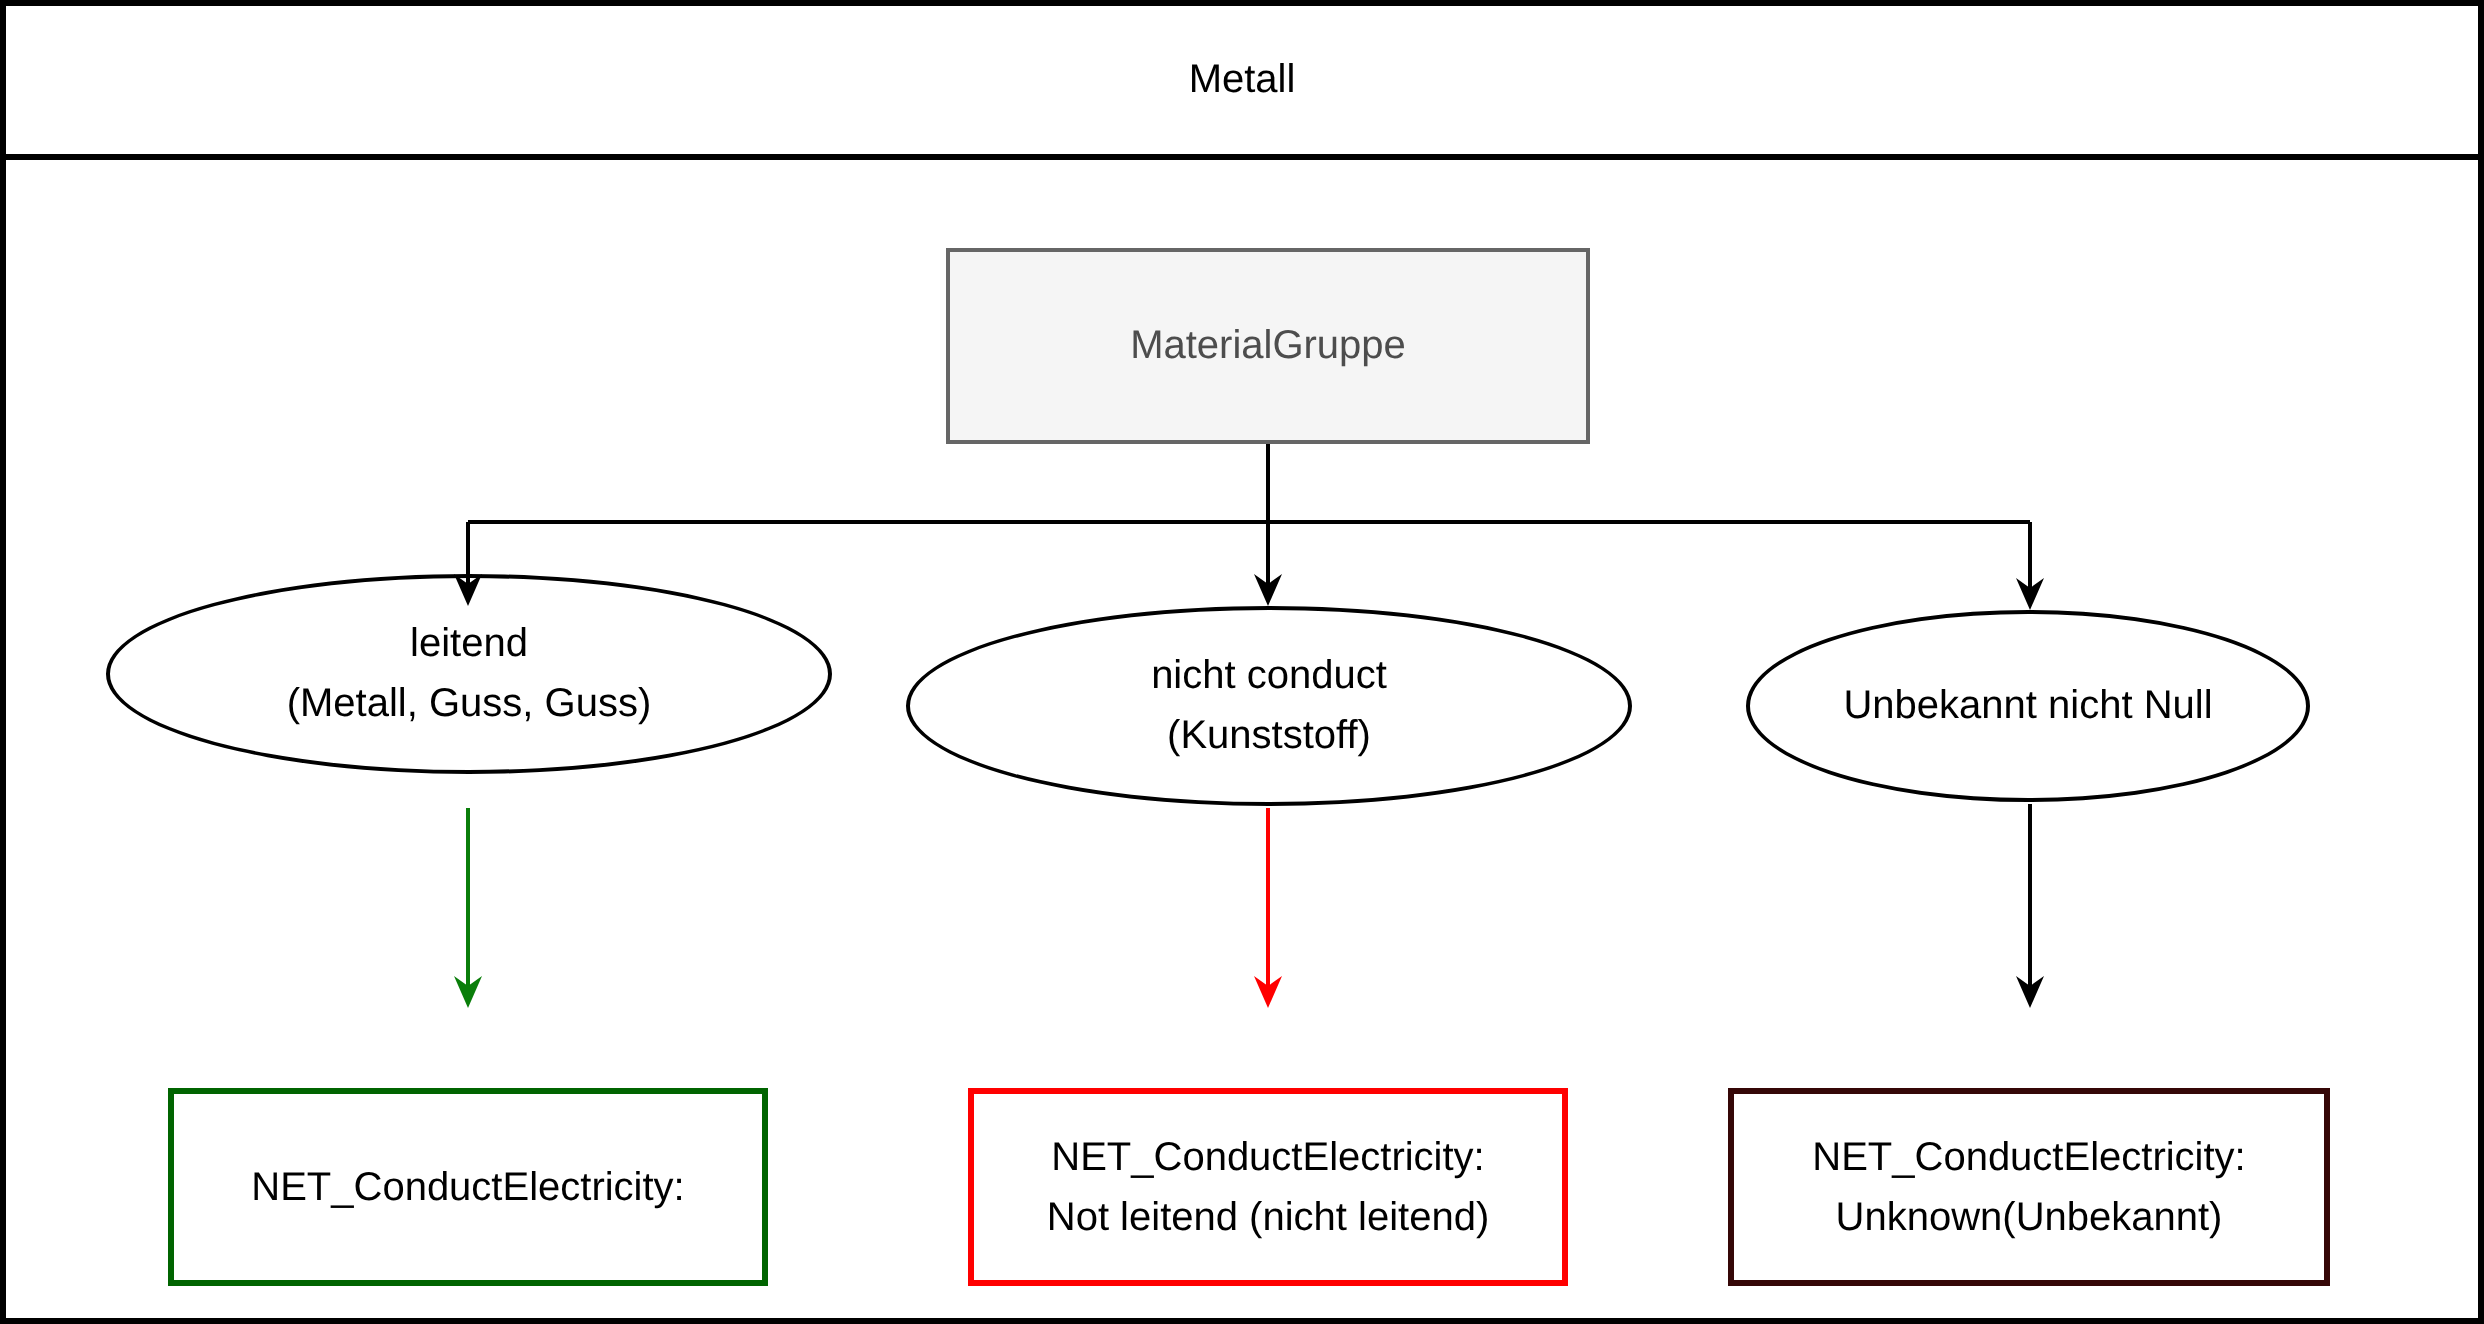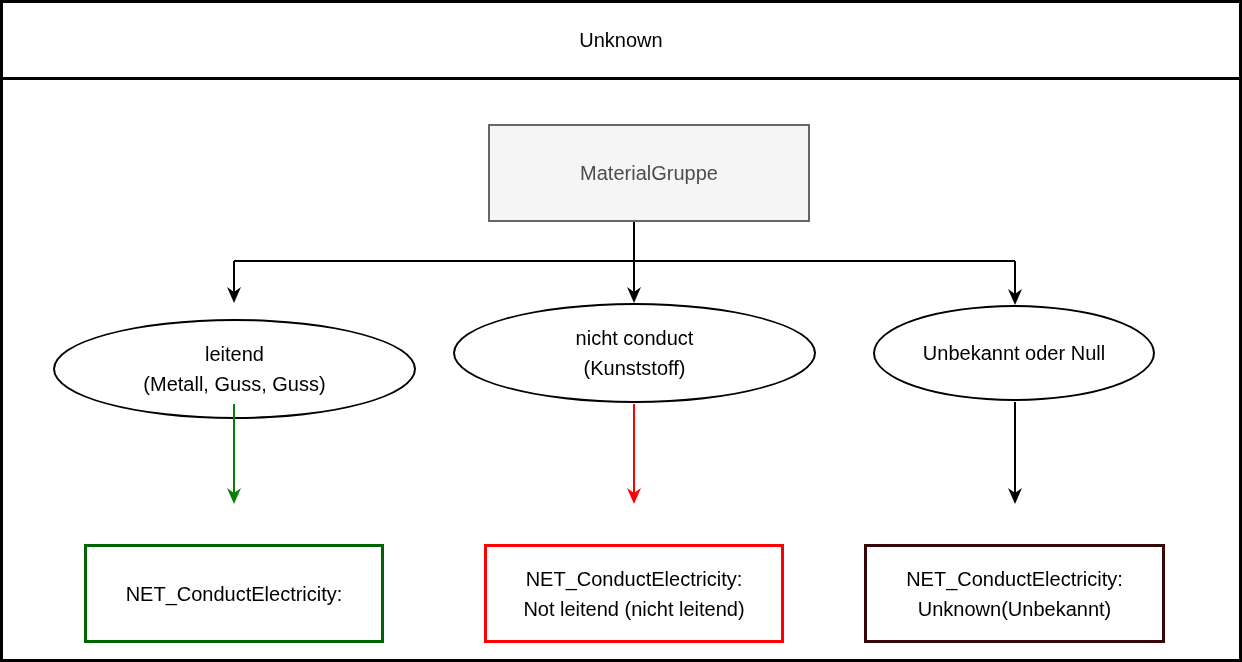--- a/index.html
+++ b/index.html
@@ -48,21 +48,21 @@
   .root-box {
     left: 470px; top: 121px;
     width: 322px; height: 98px;
     border: 2px solid #666666;
   }
 
   .ellipse {
     border: 2px solid #000000;
     border-radius: 50%;
   }
-  .ellipse-1 { left: 50px;  top: 316px; width: 363px; height: 100px; }
+  .ellipse-1 { left: 50px;  top: 284px; width: 363px; height: 100px; }
   .ellipse-2 { left: 450px; top: 300px; width: 363px; height: 100px; }
   .ellipse-3 { left: 870px; top: 302px; width: 282px; height: 96px;  }
 
   .result-box {
     top: 501px;
     width: 300px; height: 99px;
     border: 3px solid #000000;
     margin-top: 40px;
   }
   .result-1 { left: 81px; }
@@ -74,39 +74,39 @@
     left: 0; top: 0;
     pointer-events: none;
   }
 </style>
 </head>
 <body>
 
 <div class="frame">
 
   <div class="titlebar">
-    <span class="title-text">Unknown</span>
+    <span class="title-text">Metall</span>
   </div>
 
-  <div class="node root-box" style="border-color: rgb(102, 102, 102); background-color: rgb(245, 245, 245); color: rgb(77, 77, 77); margin-left: 15px;">
+  <div class="node root-box" style="border-color: rgb(102, 102, 102); background-color: rgb(245, 245, 245); color: rgb(77, 77, 77);">
     <span>MaterialGruppe</span>
   </div>
 
   <div class="node ellipse ellipse-1">
     <span>leitend</span>
     <span>(Metall, Guss, Guss)</span>
   </div>
 
   <div class="node ellipse ellipse-2">
     <span>nicht conduct</span>
     <span>(Kunststoff)</span>
   </div>
 
   <div class="node ellipse ellipse-3">
-    <span>Unbekannt oder Null</span>
+    <span>Unbekannt nicht Null</span>
   </div>
 
   <div class="node result-box result-1" style="border-color: rgb(0, 100, 0);">
     <span>NET_ConductElectricity:</span>
   </div>
 
   <div class="node result-box result-2" style="border-color: rgb(255, 0, 0);">
     <span>NET_ConductElectricity:</span>
     <span>Not leitend (nicht leitend)</span>
   </div>

